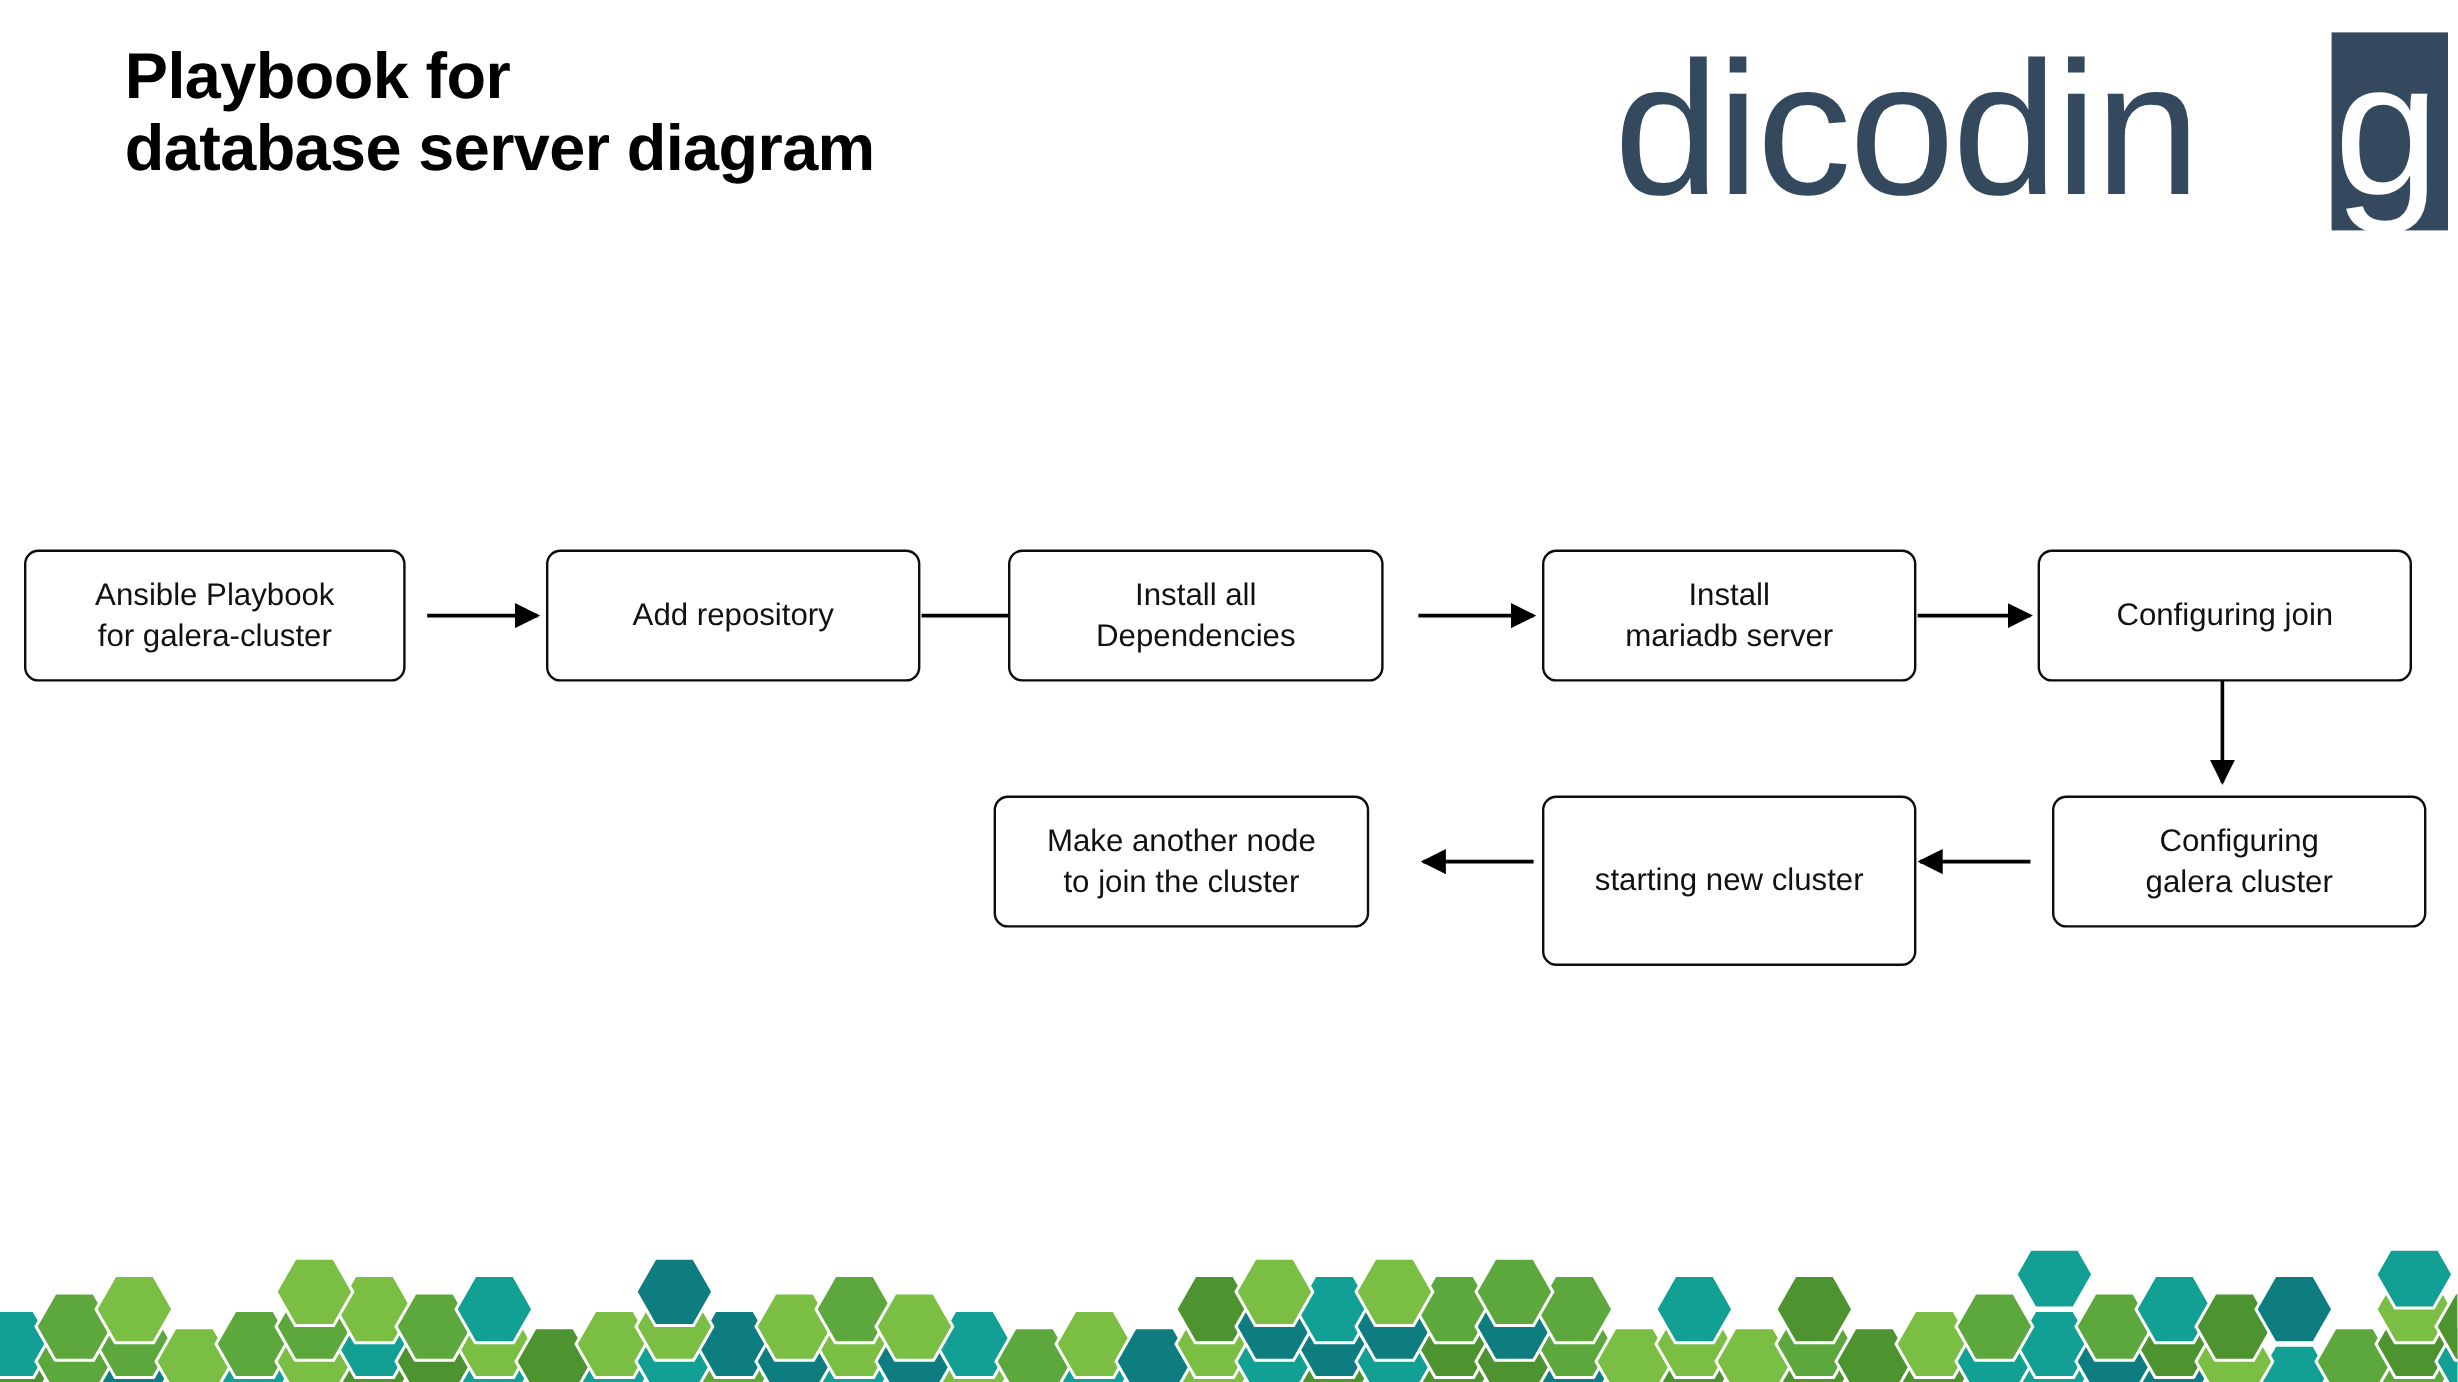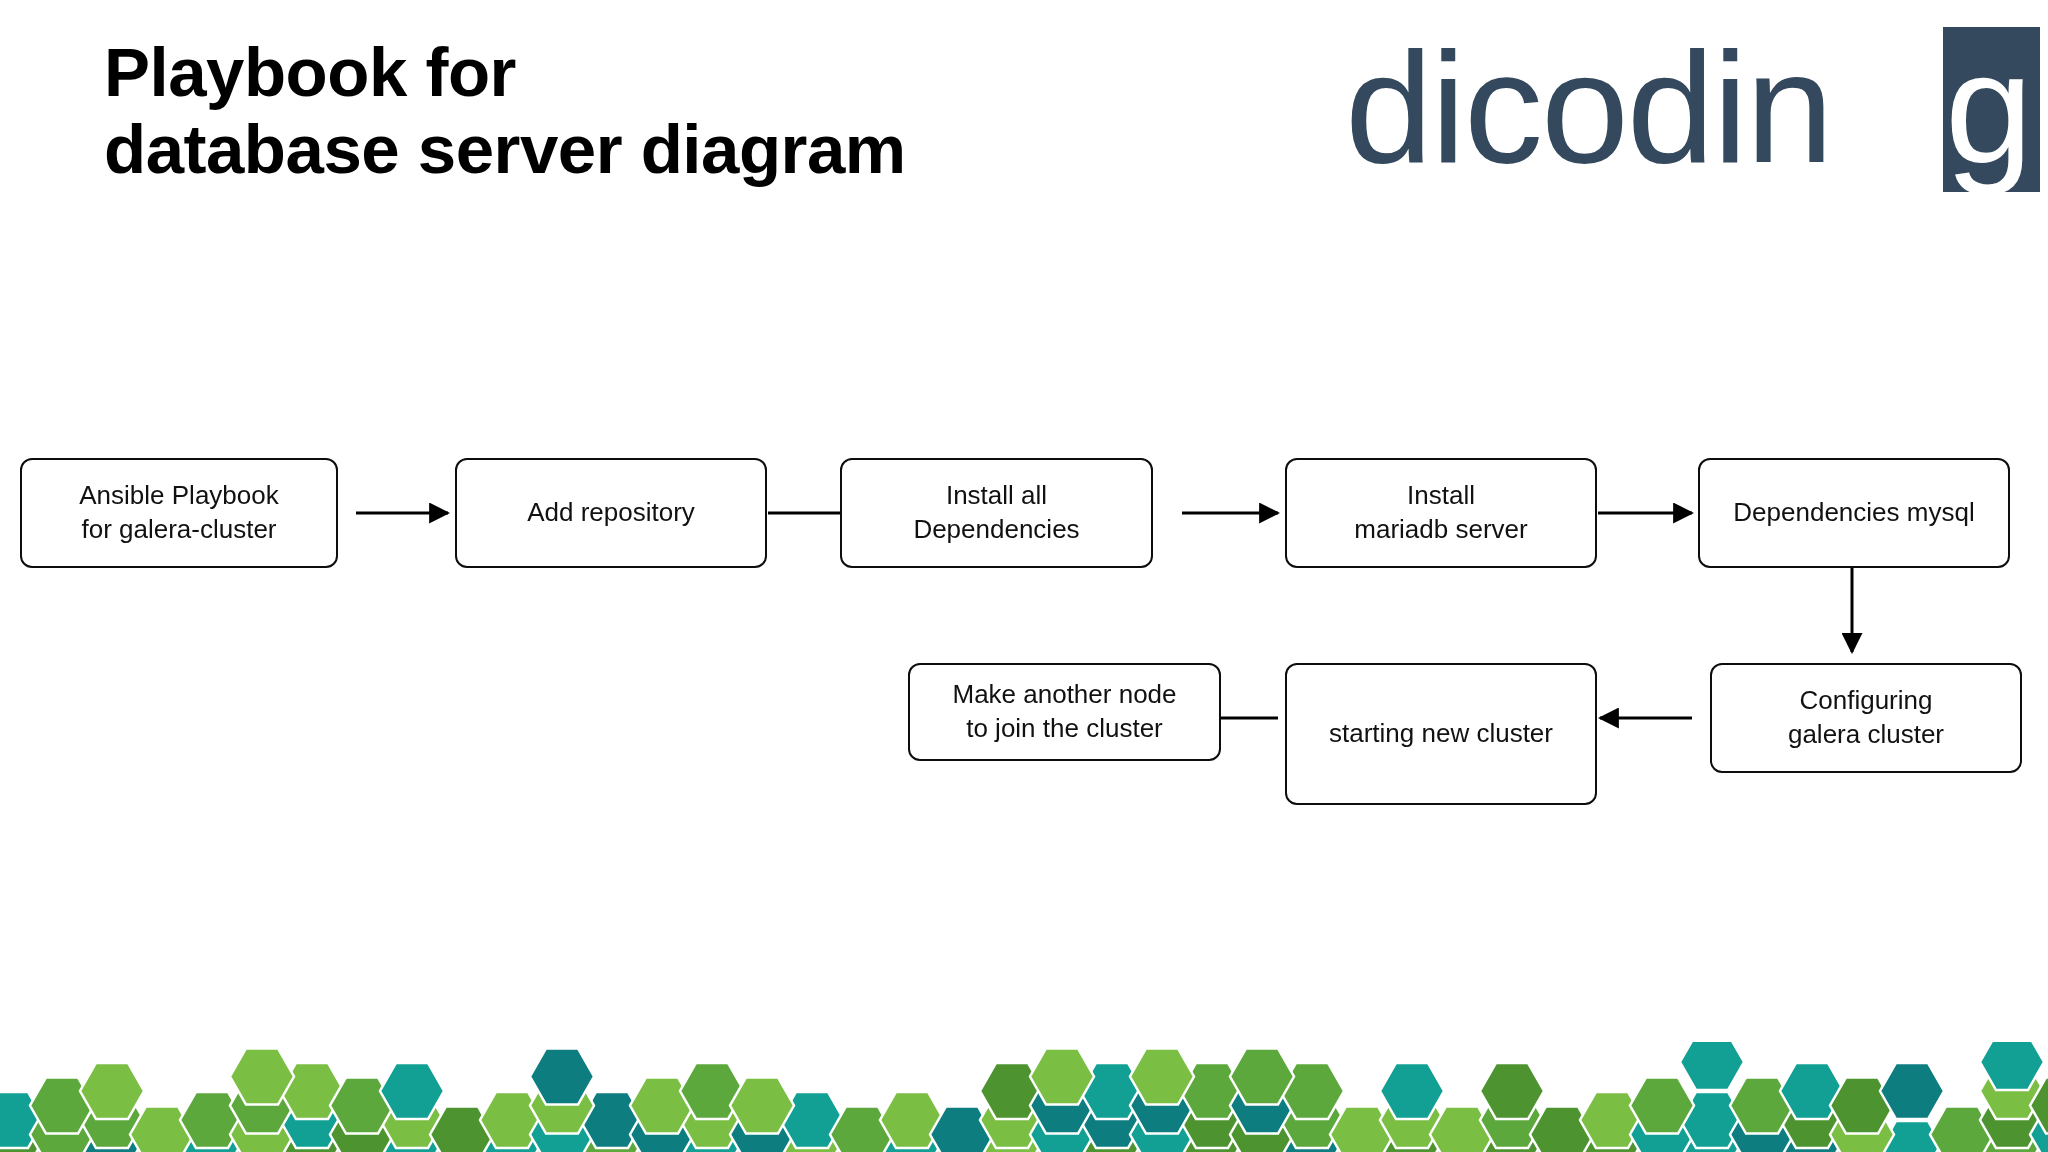--- a/index.html
+++ b/index.html
@@ -16,21 +16,21 @@
   }
 
   
   #slide-title {
     position: absolute;
     left: 104px;
     top: 34px;
     width: 1300px;
     font-family: "Liberation Sans", sans-serif;
     font-weight: bold;
-    font-size: 69px;
+    font-size: 54px;
     line-height: 1.12;
     letter-spacing: -0.5px;
     color: #000000;
     white-space: pre-line;
   }
 
   
   #brand-logo {
     position: absolute;
     left: 1345px;
@@ -136,33 +136,33 @@
   <span>Install all
 Dependencies</span>
 </div>
 
 <div class="node-box" style="left:1285px; top:458px; width:312px; height:110px;">
   <span>Install
 mariadb server</span>
 </div>
 
 <div class="node-box" style="left:1698px; top:458px; width:312px; height:110px;">
-  <span>Dependencies mysql</span>
+  <span>Configuring join</span>
 </div>
 
 <div class="node-box" style="left:1698px; top:663px; width:312px; height:110px;margin-left:12px;">
   <span>Configuring
 galera cluster</span>
 </div>
 
 <div class="node-box" style="left:1285px; top:663px; width:312px; height:142px;">
   <span>starting new cluster</span>
 </div>
 
-<div class="node-box" style="left:908px; top:663px; width:313px; height:98px;">
+<div class="node-box" style="left:828px; top:663px; width:313px; height:110px;">
   <span>Make another node
 to join the cluster</span>
 </div>
 
 <div id="hex-footer">
   <svg width="2048" height="110" viewBox="0 0 2048 110" xmlns="http://www.w3.org/2000/svg">
     <defs>
       <g id="hexshape">
         <polygon points="16,0 48,0 64,28 48,56 16,56 0,28"></polygon>
       </g>

